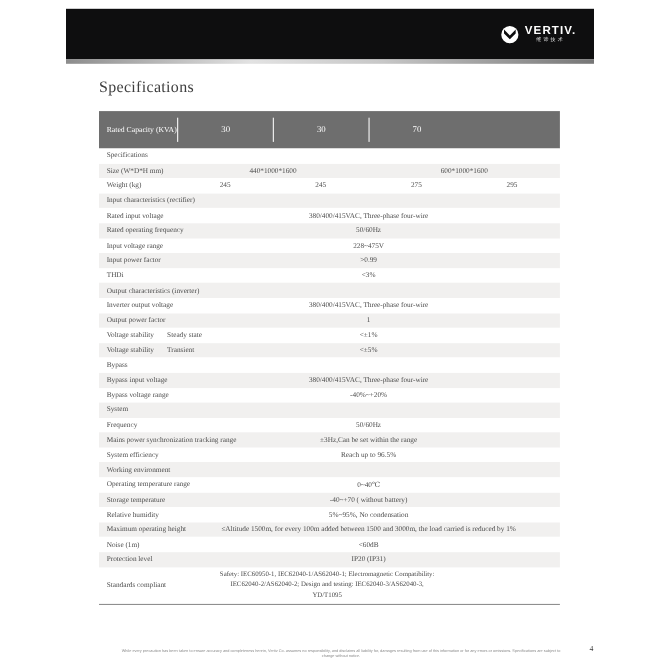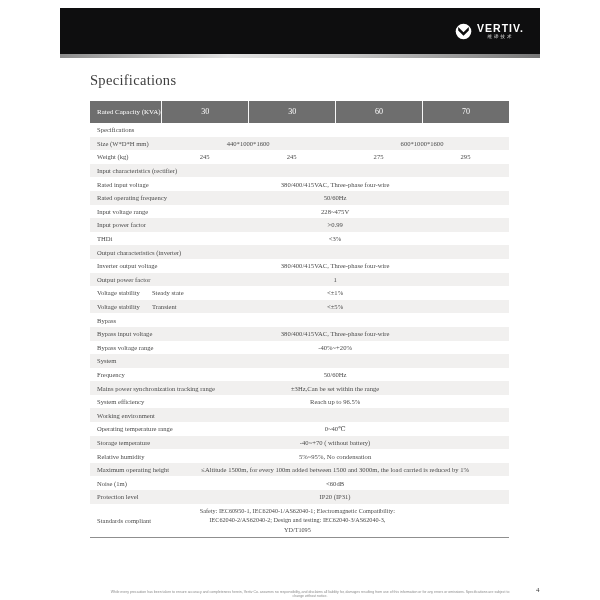--- a/index.html
+++ b/index.html
@@ -23,21 +23,21 @@
          font-size:10.5px;letter-spacing:1px;}
   .brand-sub{color:#e9e9e9;font-size:4.5px;margin-top:1.5px;letter-spacing:2px;
              font-family:"DejaVu Sans",sans-serif;}
   
   .title{
     position:absolute;left:90px;top:72px;margin:0;font-weight:normal;
     font-size:14.5px;color:#3e3e3e;letter-spacing:.3px;
   }
   
   .spec-table{position:absolute;left:90px;top:101px;width:419px;color:#4c4c4c;}
-  .thead{display:flex;align-items:center;height:22px;background:#6e6e6e;color:#ffffff;}
+  .thead{display:flex;align-items:center;height:34px;background:#6e6e6e;color:#ffffff;}
   .hlabel{width:17%;padding-left:7px;box-sizing:border-box;font-size:7px;white-space:nowrap;}
   .hcol{width:20.75%;box-sizing:border-box;text-align:center;font-size:8px;font-weight:normal;
         border-left:1px solid #f7f7f7;line-height:22px;height:22px;}
   .trow{display:flex;align-items:center;min-height:13.6px;font-size:6.6px;background:#ffffff;}
   .trow.alt{background:#f1f0ef;}
   .trow:last-child{border-bottom:1px solid #8f8f8f;}
   .cell{box-sizing:border-box;}
   .label{width:17%;padding-left:7px;white-space:nowrap;}
   .section .label{width:100%;}
   .sub{margin-left:12px;}
@@ -75,21 +75,20 @@
   </div>
   <div class="topbar-strip"></div>
 
   <h1 class="title">Specifications</h1>
 
   <div class="spec-table">
     <div class="thead">
       <div class="cell hlabel">Rated Capacity (KVA)</div>
       <div class="cell hcol">30</div>
       <div class="cell hcol">30</div>
-      <div class="cell hcol">60</div>
       <div class="cell hcol">70</div>
     </div>
     <div id="tbody">
         <div class="trow section">
           <div class="cell label">Specifications</div>
         </div>
         <div class="trow split2 alt">
           <div class="cell label">Size (W*D*H mm)</div>
           <div class="cell v v2">440*1000*1600</div>
           <div class="cell v v2">600*1000*1600</div>

